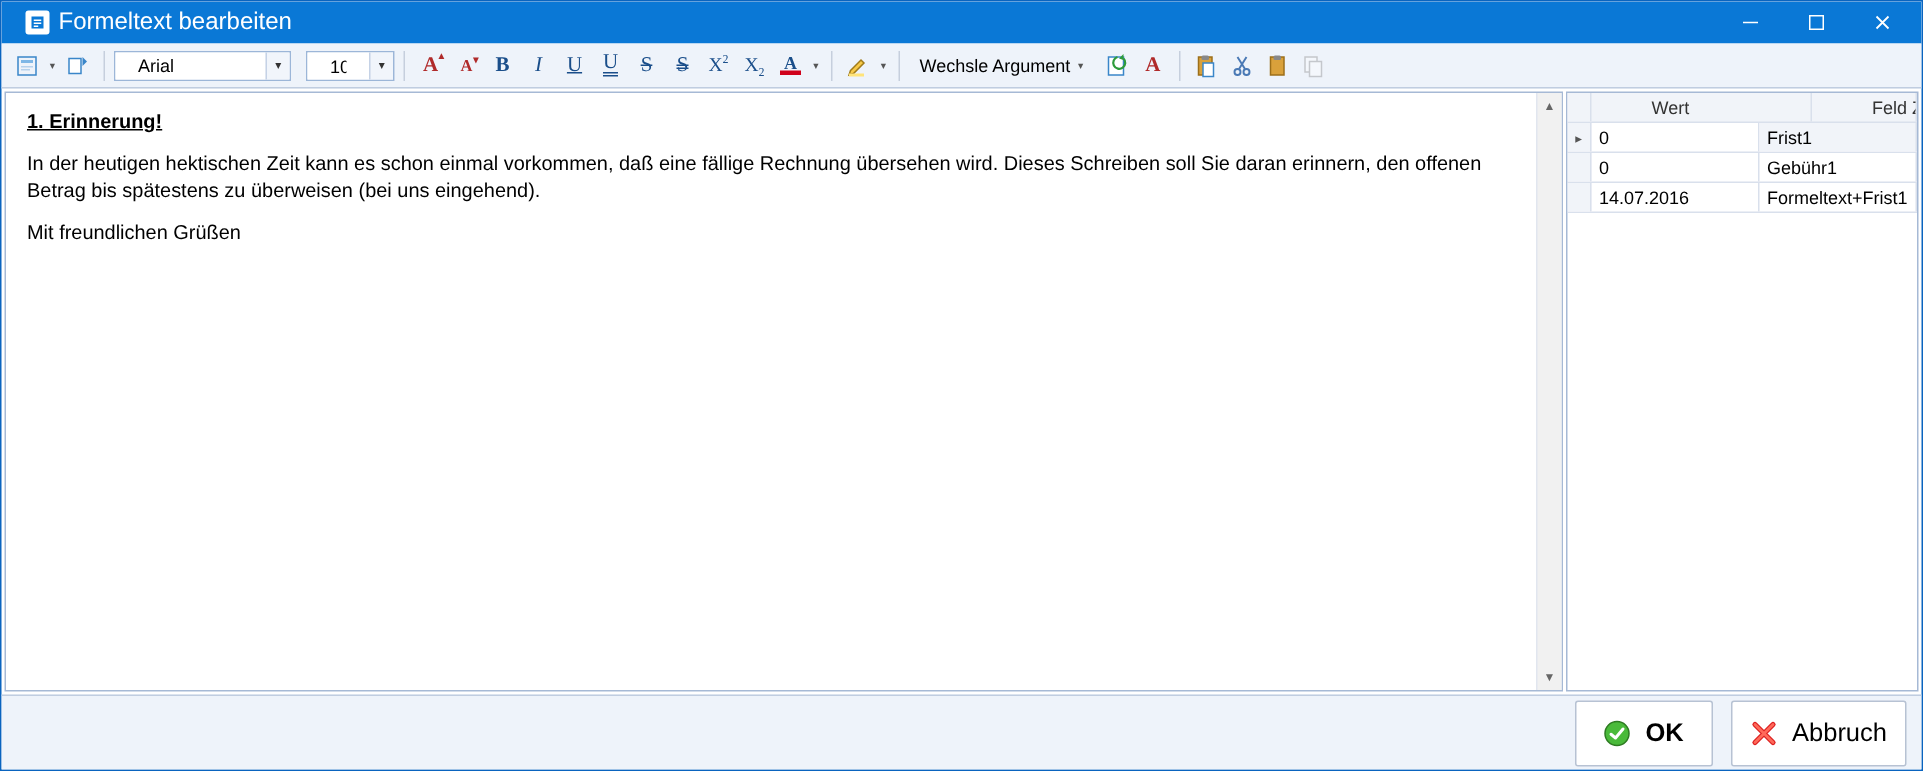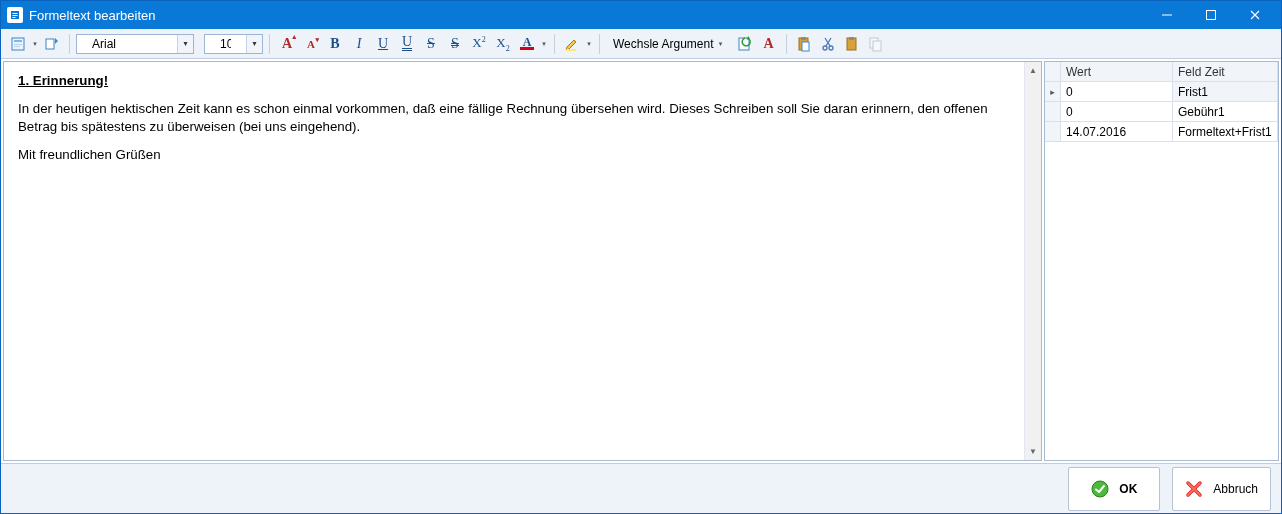--- a/index.html
+++ b/index.html
@@ -9,22 +9,22 @@
     border: 1px solid #0a64bf;
     background: #fff;
     display: flex; flex-direction: column;
     overflow: hidden;
   }
   .titlebar {
     height: 28px;
     background: #0a78d6;
     color: #fff;
     display: flex; align-items: center;
-    padding: 0 4px 0 6px;
-    font-size: 13px;
+    padding: 0 4px 0 16px;
+    font-size: 16px;
   }
   .titlebar .app-icon {
     width: 16px; height: 16px;
     background: #fff;
     border-radius: 2px;
     display: flex; align-items: center; justify-content: center;
     margin-right: 6px;
     color: #0a78d6;
   }
   .titlebar .title { flex: 1; }
@@ -160,20 +160,21 @@
   .grid-row {
     display: grid;
     grid-template-columns: 16px 112px 1fr;
     height: 20px;
     border-bottom: 1px solid #d9e0ec;
   }
   .grid-row.header {
     background: #f1f4f9;
     font-weight: normal;
     color: #333;
+    gap: 35px;
   }
   .grid-row .cell {
     padding: 2px 5px;
     border-right: 1px solid #d9e0ec;
     overflow: hidden; white-space: nowrap; text-overflow: ellipsis;
     display: flex; align-items: center;
   }
   .grid-row .rowhead {
     background: #f1f4f9;
     border-right: 1px solid #d9e0ec;
@@ -191,21 +192,21 @@
   }
   .btn {
     height: 44px; min-width: 92px;
     border: 1px solid #b7c2d3;
     background: #fff;
     border-radius: 2px;
     display: flex; align-items: center; justify-content: center;
     gap: 10px;
     cursor: pointer;
     padding: 0 12px;
-    font-size: 12px;
+    font-size: 17px;
   }
   .btn .ico { width: 18px; height: 18px; }
   .btn .lbl.bold { font-weight: bold; }
 
   
   svg { display: block; }
 </style>
 </head>
 <body>
 

